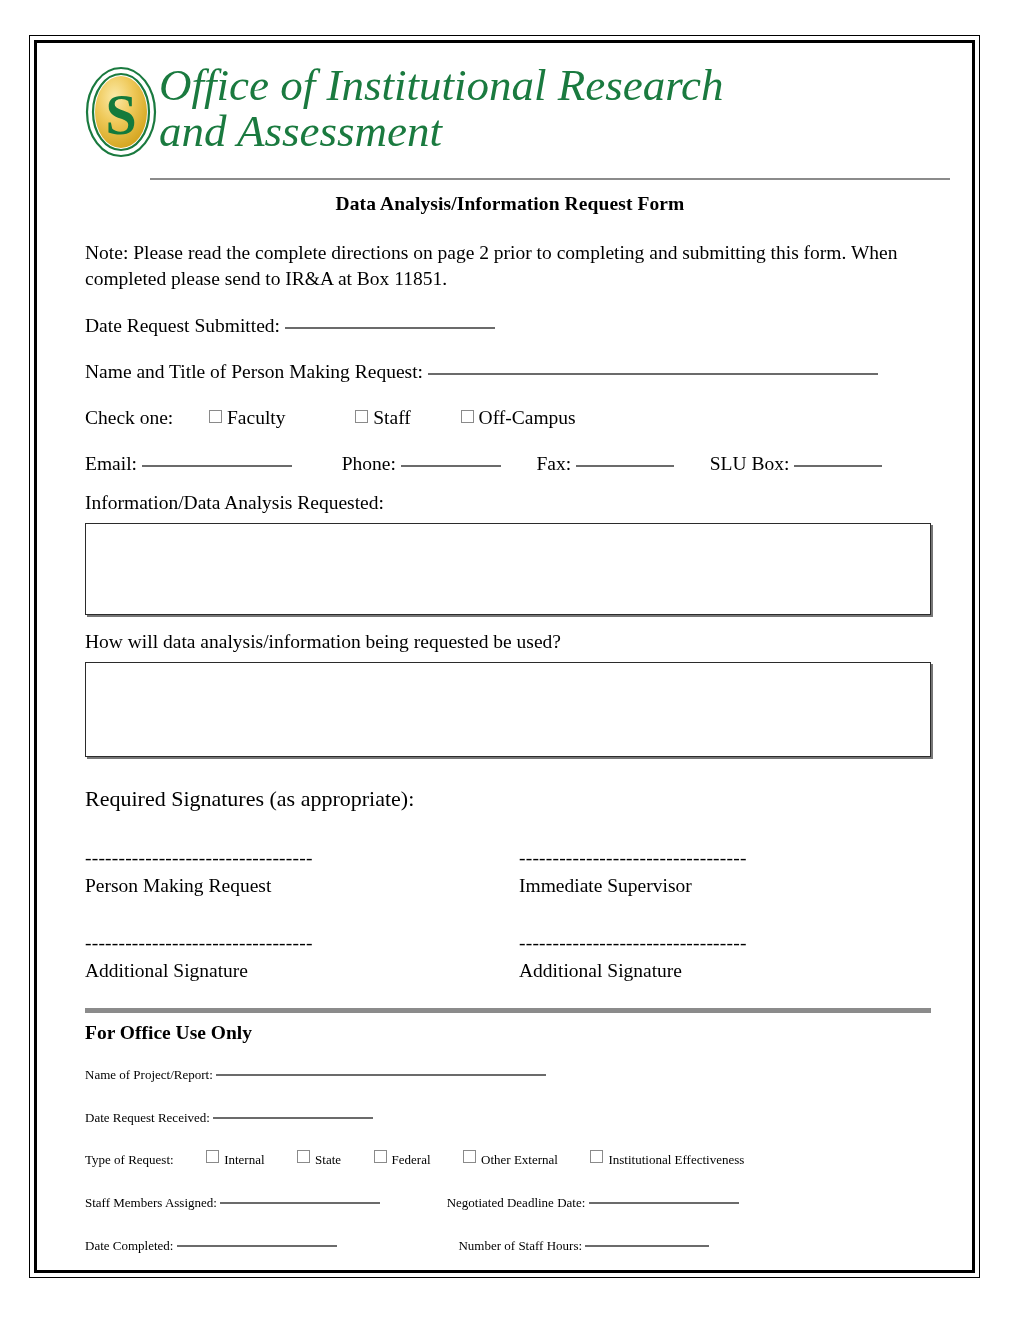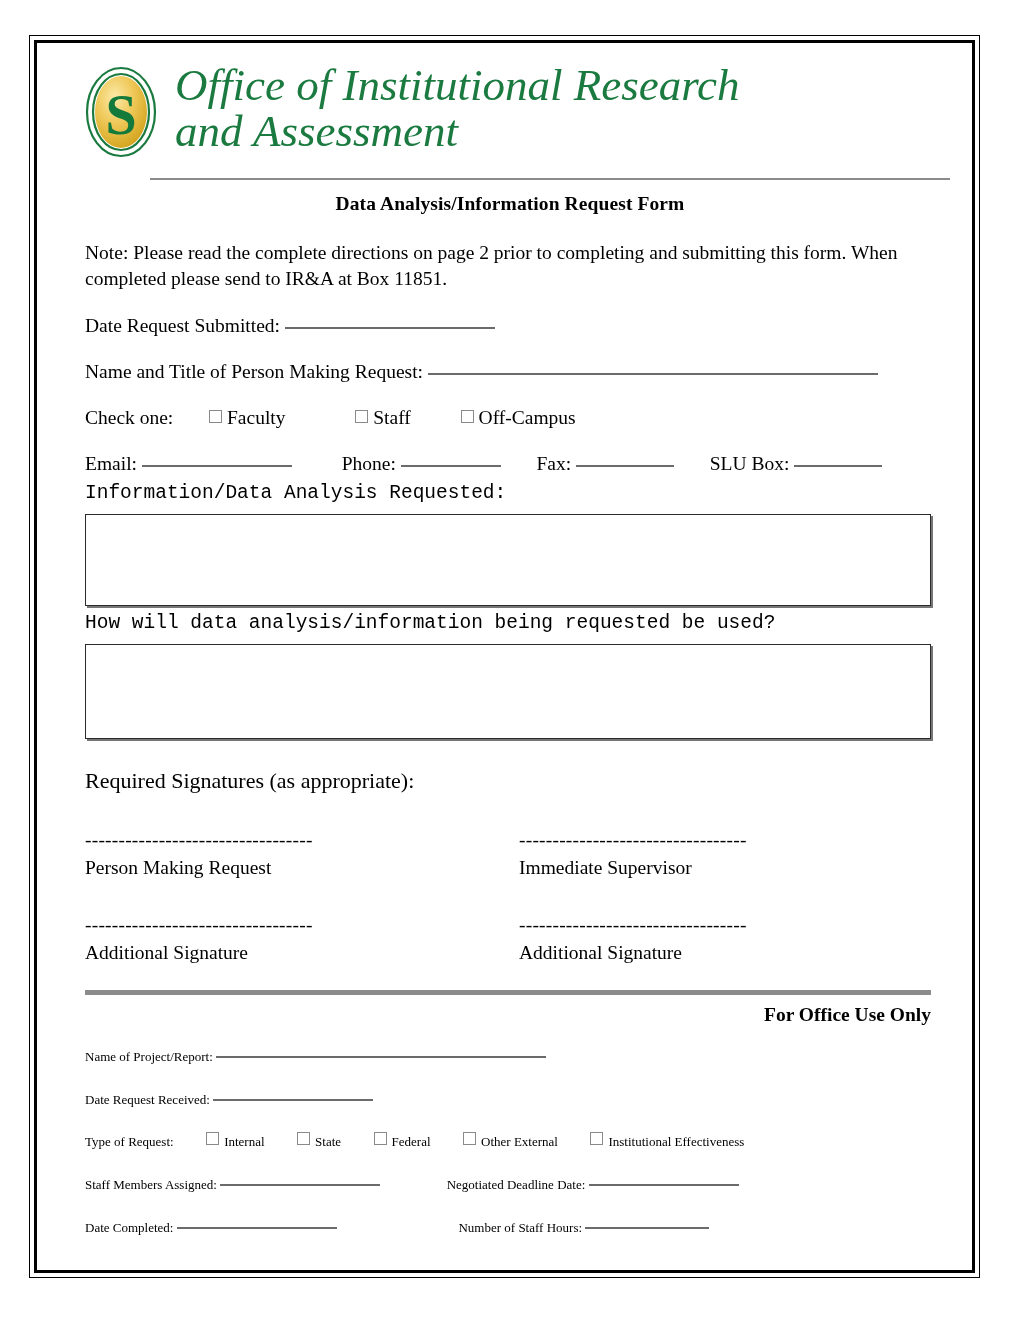--- a/index.html
+++ b/index.html
@@ -53,21 +53,21 @@
   }
   .logo-mark {
     width: 72px;
     height: 92px;
     flex: 0 0 72px;
     margin-top: 6px;
     position: relative;
   }
   .logo-mark svg { display: block; }
   .logo-wordmark {
-    margin-left: 18px;
+    margin-left: 2px;
     margin-top: 2px;
     color: #1a7a3f;
     font-family: "Liberation Serif", "DejaVu Serif", serif;
     font-style: italic;
     font-size: 45px;
     line-height: 46px;
     letter-spacing: 0px;
     white-space: pre-line;
   }
   .header-rule {
@@ -91,21 +91,21 @@
     line-height: 26px;
     margin-top: 25px;
     width: 845px;
   }
   .field-row {
     font-size: 19.5px;
     line-height: 25px;
     margin-top: 21px;
     white-space: nowrap;
   }
-  .field-row.tight { margin-top: 5px; font-family: Liberation Mono, monospace; }
+  .field-row.tight { margin-top: 14px; }
 
   .blank {
     display: inline-block;
     border-bottom: 2px solid #6b6b6b;
     vertical-align: 3px;
     height: 12px;
   }
   .chk {
     display: inline-block;
     width: 11px;
@@ -157,21 +157,21 @@
   }
 
   
   .office-rule {
     height: 5px;
     background: #8b8b8b;
     margin-top: 26px;
     width: 846px;
   }
   .office-title {
-    text-align: right;
+    text-align: left;
     font-weight: bold;
     font-size: 19.5px;
     margin-top: 9px;
     width: 846px;
   }
   .office-row {
     font-size: 13px;
     line-height: 24px;
     margin-top: 18px;
     white-space: nowrap;

